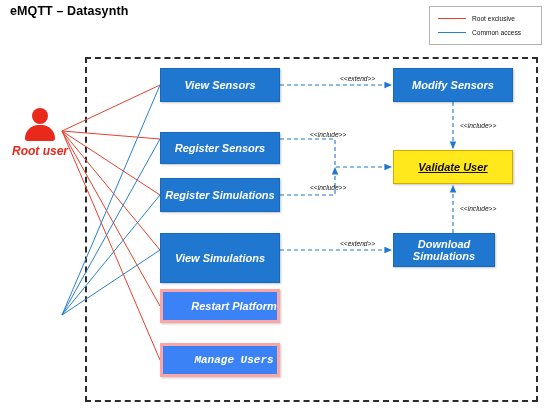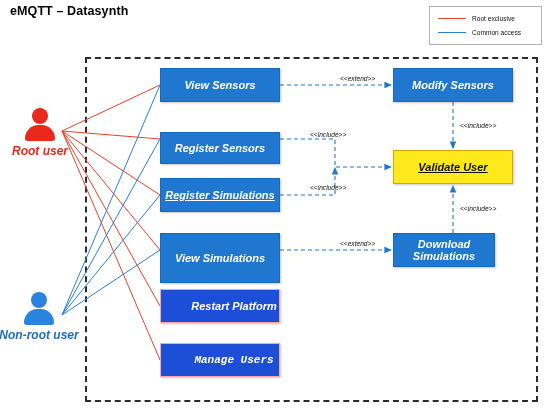--- a/index.html
+++ b/index.html
@@ -57,21 +57,21 @@
 
   
   .uc{
     position:absolute;box-sizing:border-box;
     display:flex;align-items:center;justify-content:center;
     font-size:11px;font-weight:bold;font-style:italic;
     text-align:center;line-height:1.1;
     box-shadow:1px 1px 2px rgba(0,0,0,.22);
   }
   .uc-blue{background:#1f77d0;border:1px solid #1669bd;color:#fff;}
-  .uc-red{background:#1d4ed8;border:1px solid #fca5a5;color:#fff;padding-left:28px;}
+  .uc-red{background:#3b82f6;border:3px solid #fca5a5;color:#fff;padding-left:28px;}
   .uc-yellow{background:#ffe81c;border:1px solid #d9a800;color:#111;text-decoration:underline;}
 </style>
 </head>
 <body>
 
 <div id="canvas">
 
   <div class="title">eMQTT – Datasynth</div>
 
   <div class="legend">
@@ -116,34 +116,29 @@
         <path d="M453,233 V186" fill="none" stroke="#1f77d0" stroke-width="1.1" stroke-dasharray="4,3" marker-end="url(#ah-blue)"></path>
       </g>
   </svg>
 
   <div class="actor actor-root">
     <div class="actor-head"></div>
     <div class="actor-body"></div>
     <div class="actor-label">Root user</div>
   </div>
 
-  <div class="actor actor-nonroot">
-    <div class="actor-head"></div>
-    <div class="actor-body"></div>
-    <div class="actor-label">Non-root user</div>
-  </div>
 
   <div id="boxes">
       <div class="uc uc-blue" style="left: 160px; top: 68px; width: 120px; height: 34px;">
         <span>View Sensors</span>
       </div>
       <div class="uc uc-blue" style="left: 160px; top: 132px; width: 120px; height: 32px;">
         <span>Register Sensors</span>
       </div>
-      <div class="uc uc-blue" style="left: 160px; top: 178px; width: 120px; height: 34px; text-decoration: underline;">
+      <div class="uc uc-blue" style="left: 160px; top: 178px; width: 120px; height: 34px;">
         <span>Register Simulations</span>
       </div>
       <div class="uc uc-blue" style="left: 160px; top: 233px; width: 120px; height: 50px;">
         <span>View Simulations</span>
       </div>
       <div class="uc uc-red" style="left: 160px; top: 289px; width: 120px; height: 34px;">
         <span>Restart Platform</span>
       </div>
       <div class="uc uc-red" style="left: 160px; top: 343px; width: 120px; height: 34px; font-family: Liberation Mono, monospace;">
         <span>Manage Users</span>

